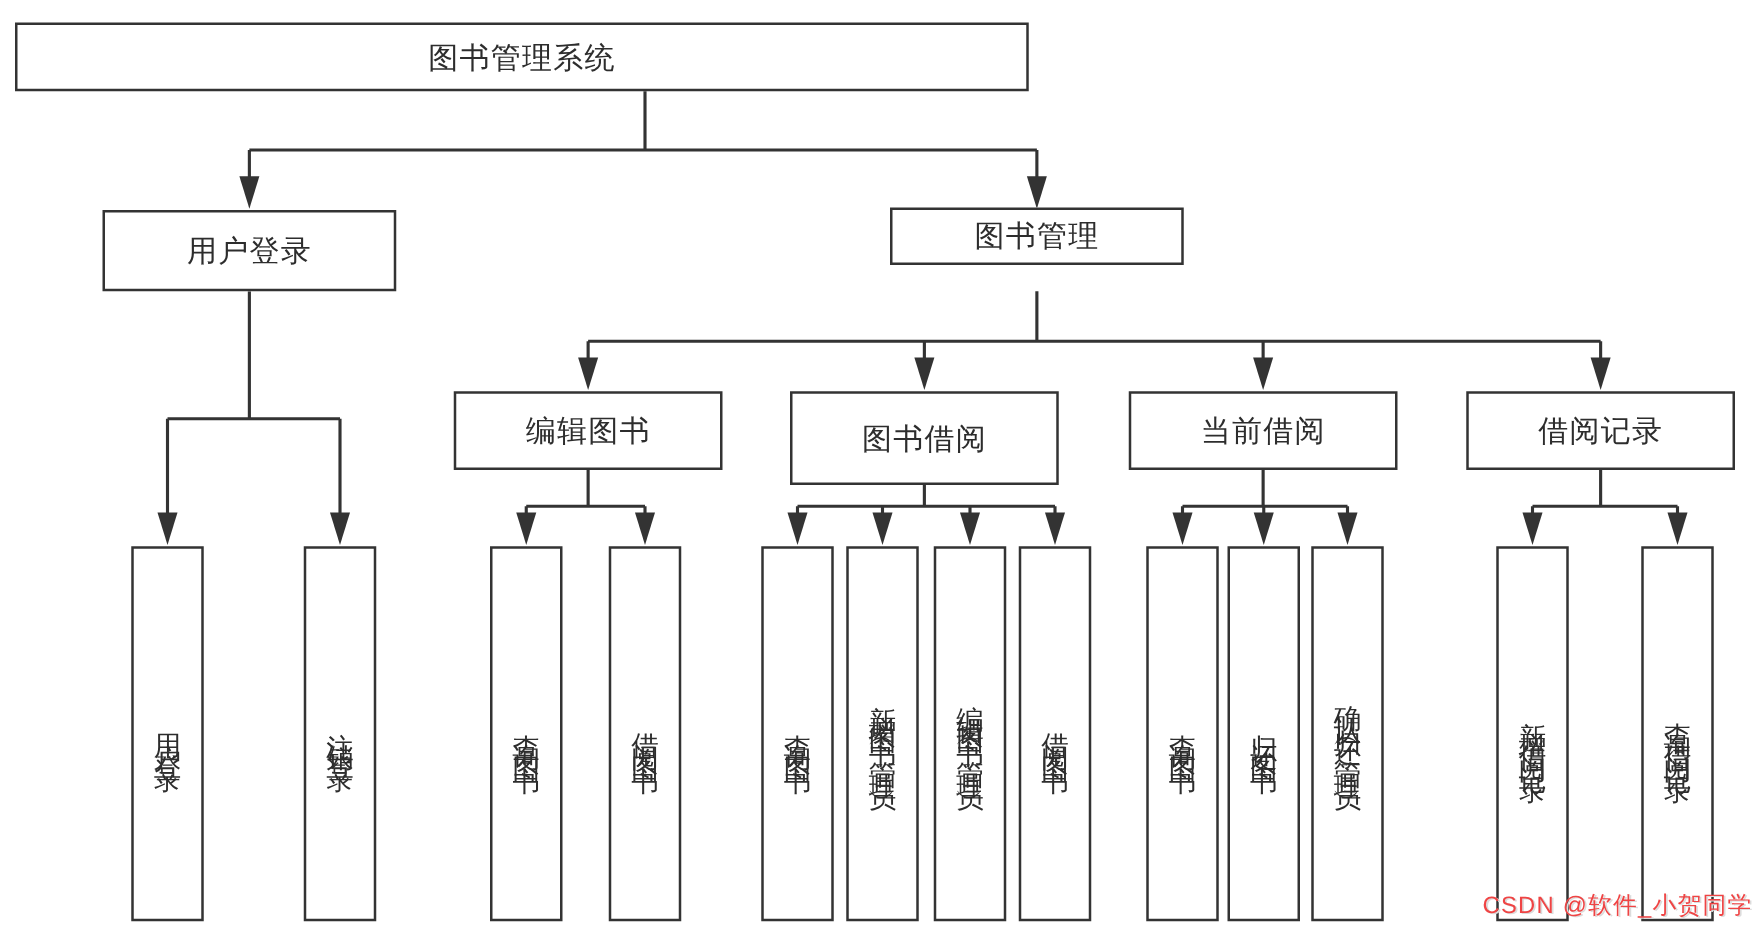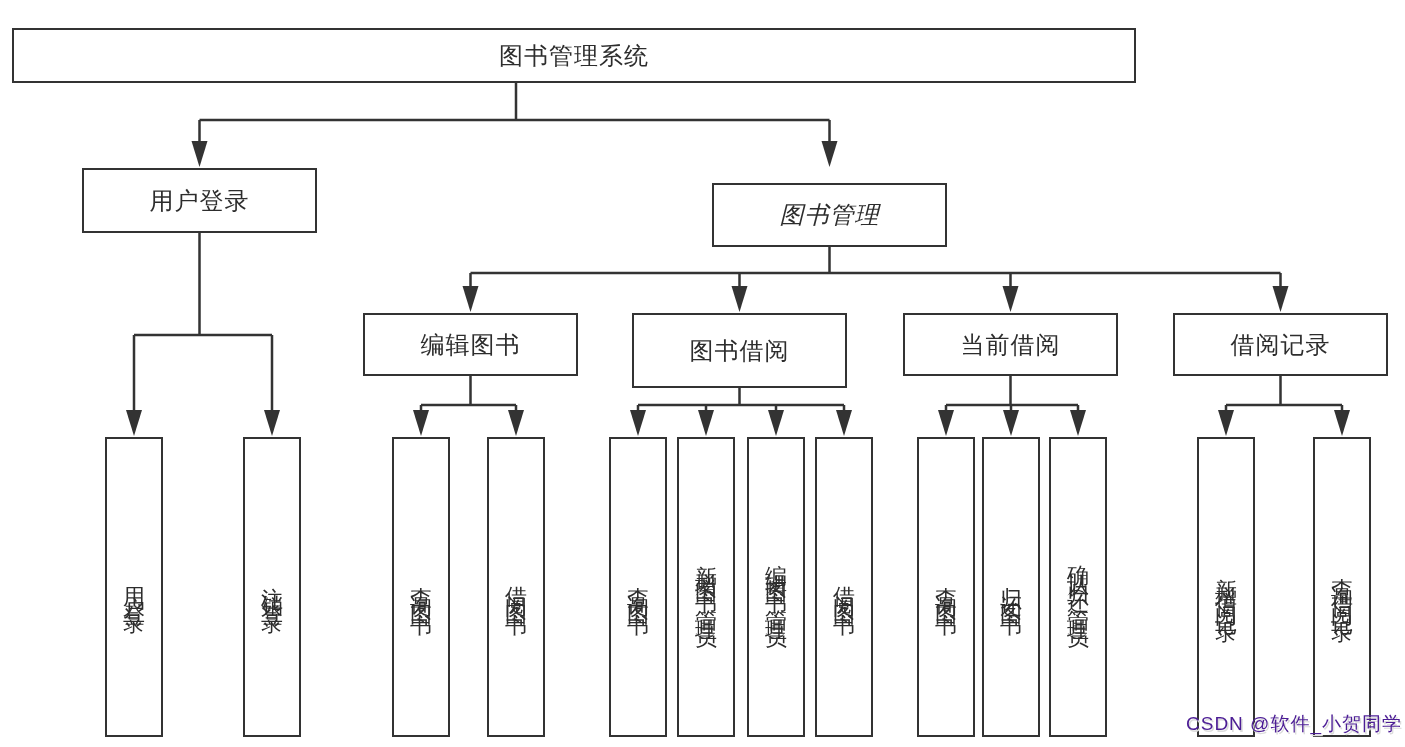--- a/index.html
+++ b/index.html
@@ -46,21 +46,21 @@
     writing-mode: vertical-rl;
     text-orientation: mixed;
     letter-spacing: 9px;
     line-height: 1;
   }
   .watermark {
     position: absolute;
     left: 1186px;
     top: 711px;
     font-size: 19px;
-    color: #4c1d95;
+    color: #ef4444;
     letter-spacing: 1px;
     text-shadow: 1.5px 1.5px 0 #dcdcdc;
     white-space: nowrap;
     z-index: 5;
   }
 </style>
 </head>
 <body>
 
 <div class="canvas">
@@ -91,28 +91,28 @@
       <path d="M776 436 L768 410 L784 410 Z"></path>
       <path d="M844 436 L836 410 L852 410 Z"></path>
       <path d="M946 436 L938 410 L954 410 Z"></path>
       <path d="M1011 436 L1003 410 L1019 410 Z"></path>
       <path d="M1078 436 L1070 410 L1086 410 Z"></path>
       <path d="M1226 436 L1218 410 L1234 410 Z"></path>
       <path d="M1342 436 L1334 410 L1350 410 Z"></path>
     </g>
   </svg>
 
-  <div class="box" style="left:12px; top:28px; width:1124px; height:55px;">
+  <div class="box" style="left:12px; top:18px; width:811px; height:55px;">
     <span>图书管理系统</span>
   </div>
 
   <div class="box" style="left:82px; top:168px; width:235px; height:65px;">
     <span>用户登录</span>
   </div>
-  <div class="box" style="left:712px; top:183px; width:235px; height:64px;font-style:italic;">
+  <div class="box" style="left:712px; top:166px; width:235px; height:46px;">
     <span>图书管理</span>
   </div>
 
   <div class="box" style="left:363px; top:313px; width:215px; height:63px;">
     <span>编辑图书</span>
   </div>
   <div class="box" style="left:632px; top:313px; width:215px; height:75px;">
     <span>图书借阅</span>
   </div>
   <div class="box" style="left:903px; top:313px; width:215px; height:63px;">

